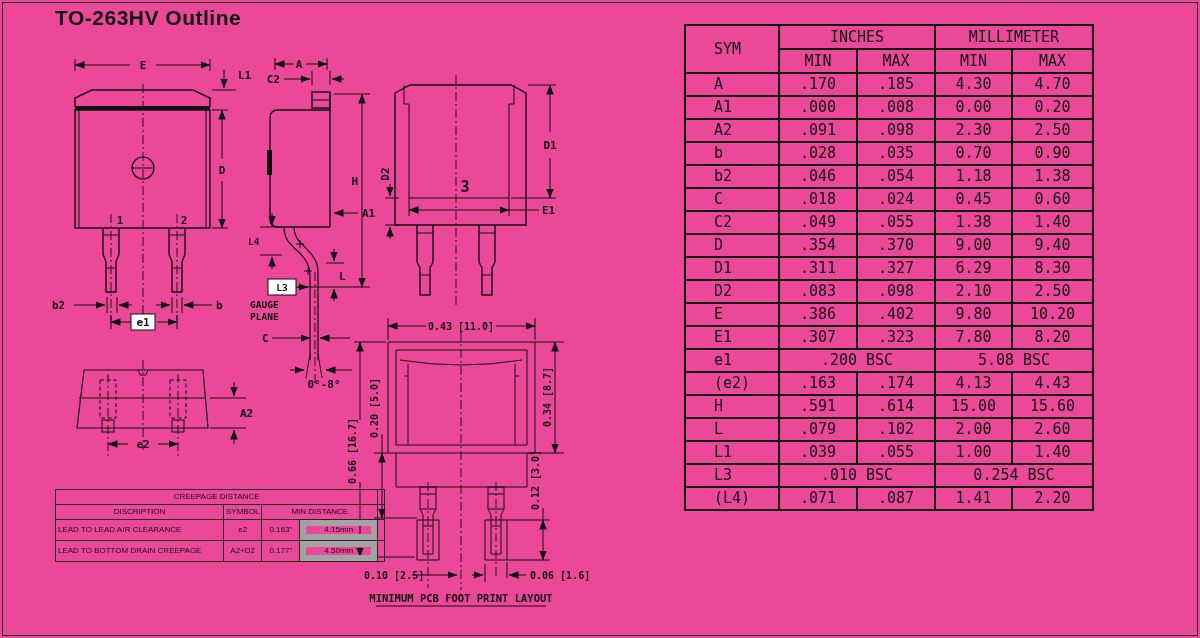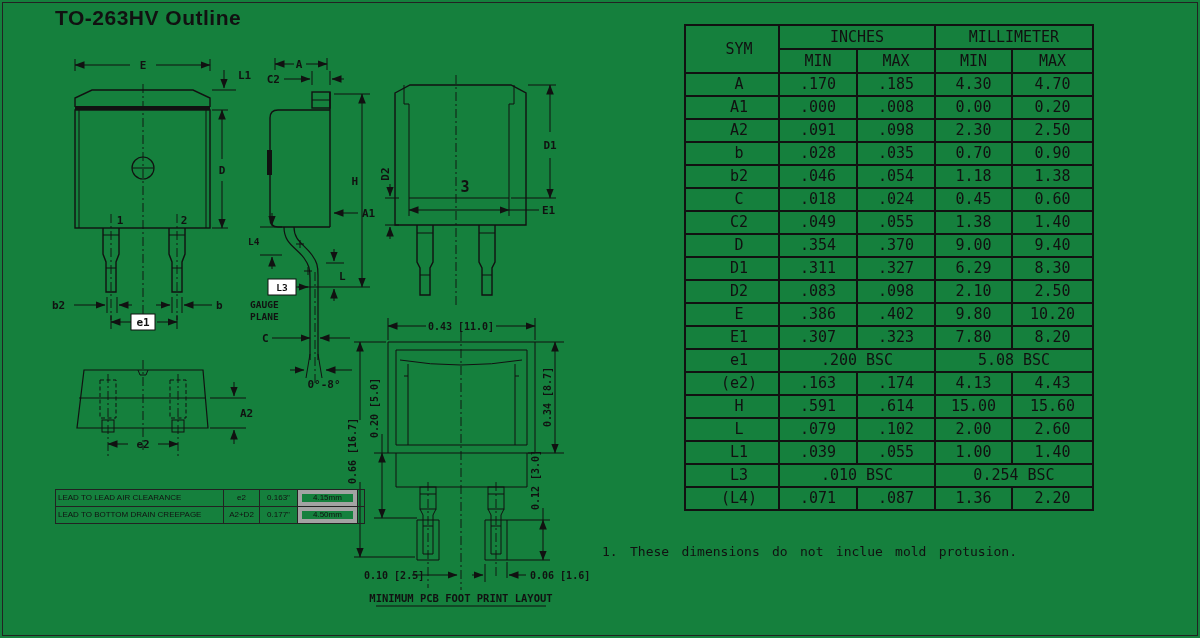--- a/index.html
+++ b/index.html
@@ -1,43 +1,43 @@
 <!DOCTYPE html>
 <html><head>
 <meta charset="utf-8">
 <style>
   html,body{margin:0;padding:0;background:#e8e8e8;}
-  .page{position:relative;width:1200px;height:638px;background:#15803d;overflow:hidden;
+  .page{position:relative;width:1200px;height:638px;background:#ec4899;overflow:hidden;
         font-family:"Liberation Sans",sans-serif;color:#111;}
   .pborder{position:absolute;inset:2px;border:1.5px solid #222;pointer-events:none;}
   .title{position:absolute;left:55px;top:6px;font-size:21px;font-weight:bold;letter-spacing:.5px;}
   svg.dwg{position:absolute;overflow:visible;}
   .ol{stroke:#111;fill:none;stroke-width:1.4;}
   .ol2{stroke:#111;fill:none;stroke-width:1;}
   .dim{stroke:#111;fill:none;stroke-width:1;}
   .cl{stroke:#111;fill:none;stroke-width:.9;stroke-dasharray:9 3 2 3;}
   .hid{stroke:#111;fill:none;stroke-width:1;stroke-dasharray:4 2.5;}
   .lbl{font-family:"DejaVu Sans Mono",monospace;font-size:11px;font-weight:bold;fill:#111;stroke:none;}
   .lblsm{font-family:"DejaVu Sans Mono",monospace;font-size:9.5px;font-weight:bold;fill:#111;stroke:none;}
   .flbl{font-family:"DejaVu Sans Mono",monospace;font-size:10px;font-weight:bold;fill:#111;stroke:none;}
   .cap{font-family:"DejaVu Sans Mono",monospace;font-size:10.5px;font-weight:bold;fill:#111;stroke:none;}
   .pin3{font-family:"DejaVu Sans Mono",monospace;font-size:15px;font-weight:bold;fill:#111;stroke:none;}
 
   table.dimtable{position:absolute;left:684px;top:24px;border-collapse:collapse;table-layout:fixed;
     font-family:"DejaVu Sans Mono",monospace;font-size:15px;color:#111;}
   .dimtable td{border:2px solid #111;height:21px;padding:0;text-align:center;line-height:1;white-space:nowrap;}
   .dimtable tr.hdr td{height:22px;font-size:15px;}
-  .dimtable td.sym{text-align:center;padding-left:14px;}
+  .dimtable td.sym{text-align:left;padding-left:28px;}
 
   table.creep{position:absolute;left:55px;top:489px;border-collapse:collapse;table-layout:fixed;
     font-family:"Liberation Sans",sans-serif;font-size:8px;color:#111;}
   .creep td{border:1px solid #222;height:14px;padding:0 2px;line-height:1;white-space:nowrap;overflow:hidden;}
   .creep td.ct{text-align:center;}
   .creep td.cc{text-align:center;padding:0;}
-  .mmbox{display:inline-block;border:4px solid #a3a3a3;padding:0 11px;text-align:right;}
+  .mmbox{display:inline-block;border:6px solid #a3a3a3;padding:0 18px;text-align:right;}
 
   .notes{position:absolute;left:602px;top:504px;font-family:"DejaVu Sans Mono",monospace;
     font-size:13px;line-height:19px;color:#111;white-space:pre;word-spacing:4.5px;}
 </style>
 </head>
 <body>
 
 <div class="page">
   <div class="pborder"></div>
   <div class="title">TO-263HV Outline</div>
@@ -295,20 +295,30 @@
 
   <table class="creep">
     <colgroup>
         <col style="width:168px">
         <col style="width:36px">
         <col style="width:38px">
         <col style="width:48px">
         <col style="width:7px">
       </colgroup>
     <tbody>
+        <tr>
+      <td colspan="4" class="ct">CREEPAGE DISTANCE</td>
+      <td></td>
+    </tr>
+    <tr>
+      <td class="ct">DISCRIPTION</td>
+      <td class="ct">SYMBOL</td>
+      <td colspan="2" class="ct">MIN DISTANCE</td>
+      <td></td>
+    </tr>
     <tr>
       <td>LEAD TO LEAD AIR CLEARANCE</td>
       <td class="cc">e2</td>
       <td class="cc">0.163"</td>
       <td class="cc"><span class="mmbox">4.15mm</span></td>
       <td></td>
     </tr>
     <tr>
       <td>LEAD TO BOTTOM DRAIN CREEPAGE</td>
       <td class="cc">A2+D2</td>
@@ -458,25 +468,24 @@
         </tr>
     <tr>
           <td class="sym">L3</td>
           <td colspan="2">.010 BSC</td>
           <td colspan="2">0.254 BSC</td>
         </tr>
     <tr>
           <td class="sym">(L4)</td>
           <td>.071</td>
           <td>.087</td>
-          <td>1.36</td>
+          <td>1.41</td>
           <td>2.20</td>
         </tr>
   </tbody>
     </table>
 
   <div class="notes">
-    <div>1. These dimensions do not inclue mold protusion.</div>
     
     
     
   </div>
 </div>
 
 </body></html>

